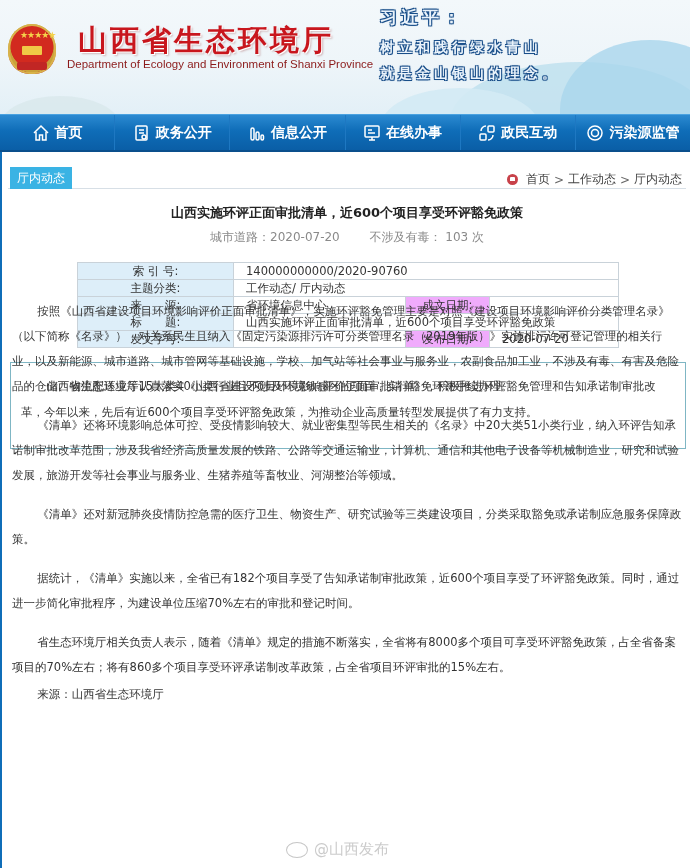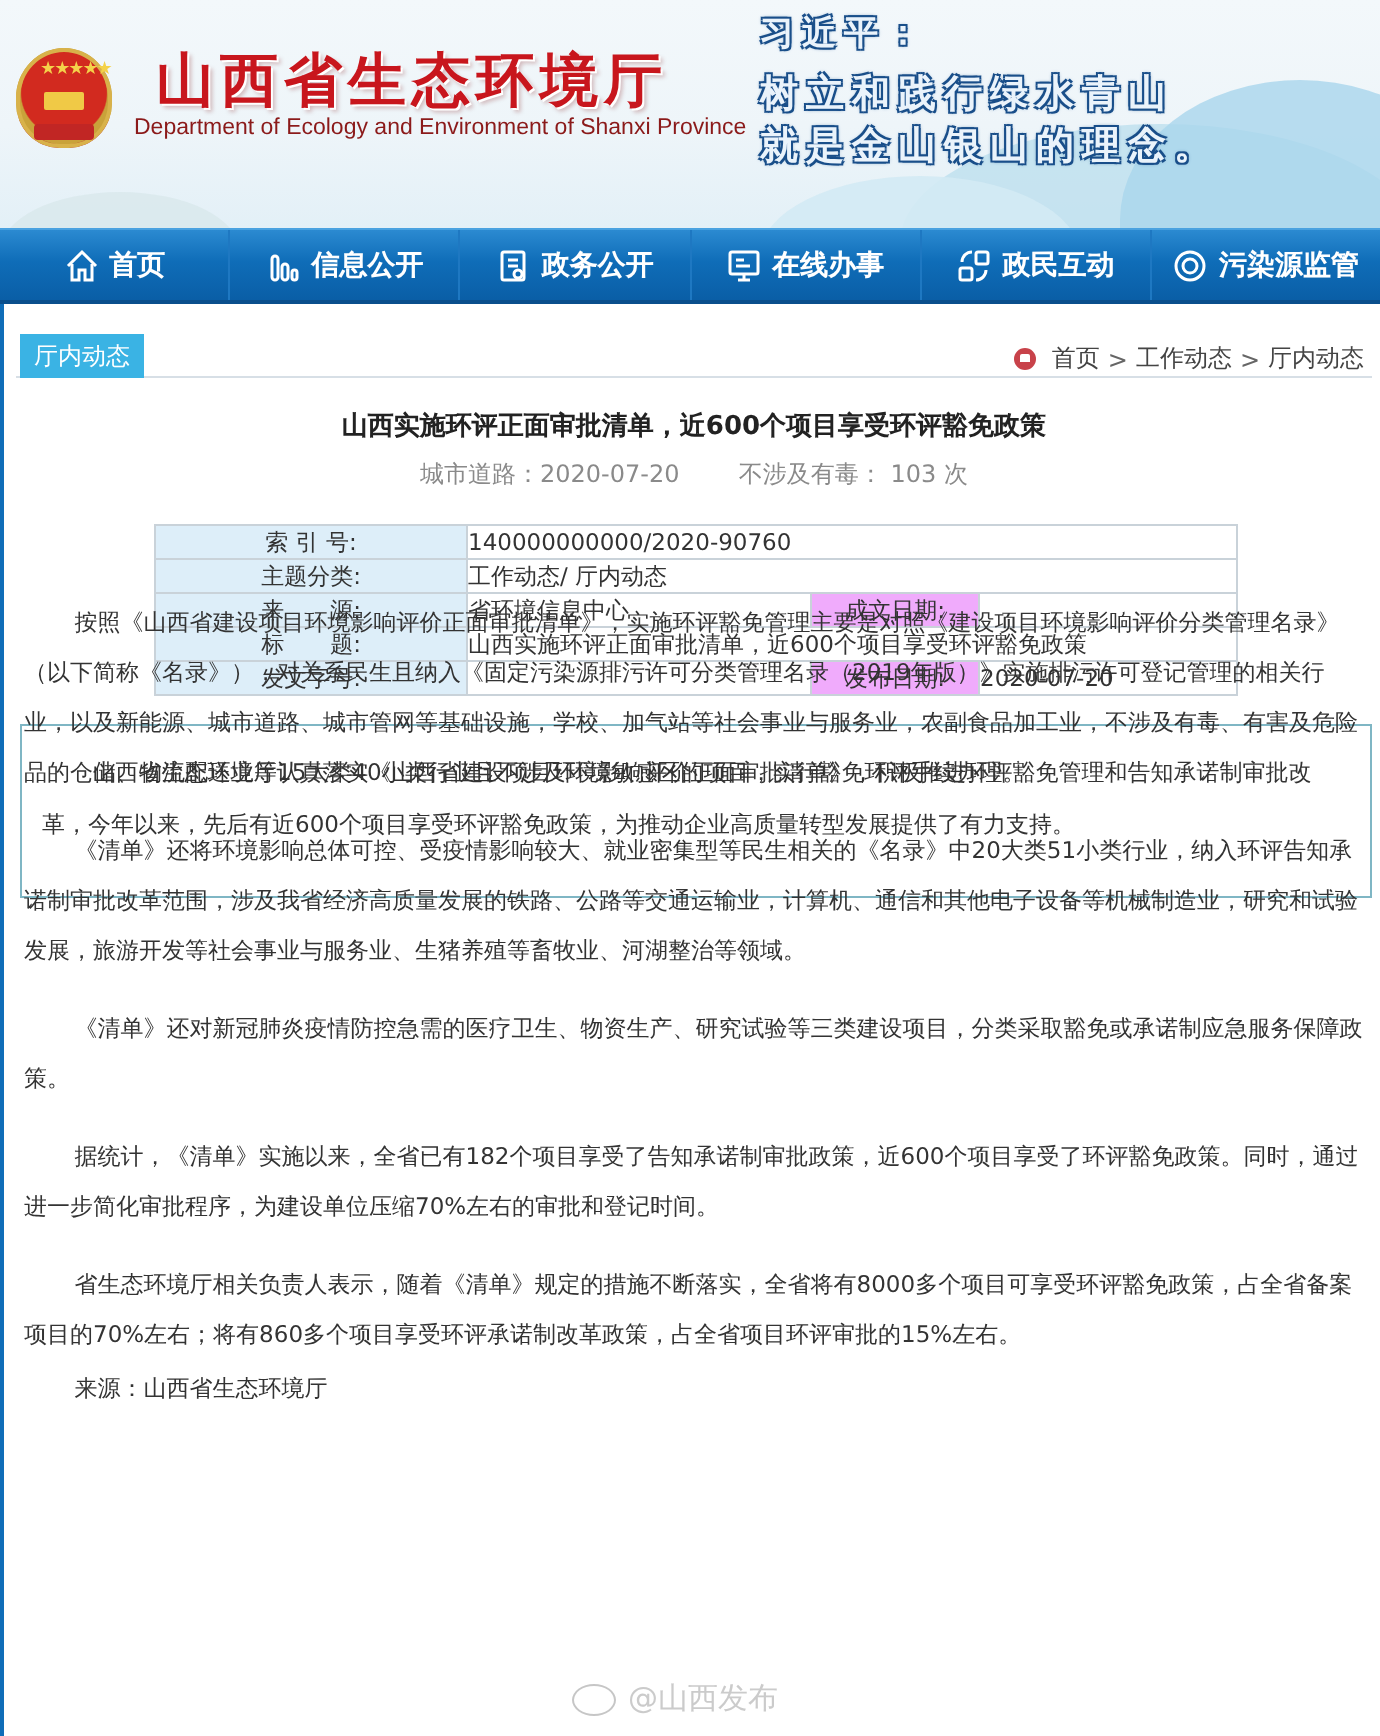--- a/index.html
+++ b/index.html
@@ -33,21 +33,21 @@
       font-family: "DejaVu Serif", "Liberation Serif", serif;
       font-size: 29px; font-weight: bold; color: #c8161d; letter-spacing: 3px;
       text-shadow: 1px 1px 0 #ffffff, 2px 2px 2px rgba(120,0,0,.25);
     }
     .site-name-en {
       position: absolute; left: 67px; top: 58px;
       font-family: "Liberation Sans", sans-serif; font-size: 11.5px; color: #8b1a1a; letter-spacing: 0px;
     }
     .quote { position: absolute; left: 380px; top: 4px; font-family: "DejaVu Serif", serif; font-weight: bold; color: #eaf3fb; }
     .quote .q-line {
-      display: block; font-size: 19px; letter-spacing: 4px; line-height: 26px;
+      display: block; font-size: 14px; letter-spacing: 4px; line-height: 26px;
       text-shadow: 0 0 2px #1a4f8a, 1px 1px 0 #1a4f8a, -1px -1px 0 #1a4f8a, 1px -1px 0 #1a4f8a, -1px 1px 0 #1a4f8a;
     }
     .quote .q-author { font-size: 17px; margin-bottom: 4px; }
 
     
     .nav {
       position: absolute; left: 0; top: 114px; width: 690px; height: 38px;
       background: linear-gradient(180deg, #2b8ad1 0%, #0f6db8 45%, #0a5ea6 100%);
       display: flex; border-top: 1px solid #4aa2e0; border-bottom: 2px solid #0a4f8c;
     }
@@ -83,21 +83,21 @@
     .article-meta {
       position: absolute; left: 0; top: 77px; width: 690px; text-align: center; font-size: 12px; color: #8a8a8a;
     }
     .article-meta .gap { display: inline-block; width: 22px; }
 
     
     .info-table {
       position: absolute; left: 75px; top: 110px; width: 542px;
       border-collapse: collapse; font-size: 11.5px; color: #333;
     }
-    .info-table td { border: 1px solid #c9d2d9; height: 17px; padding: 0 0; white-space: nowrap; margin-top: 20px; }
+    .info-table td { border: 1px solid #c9d2d9; height: 17px; padding: 0 12px; white-space: nowrap; margin-top: 20px; }
     .info-table td.lbl { background: #ddeef9; text-align: center; width: 156px; }
     .info-table td.lbl2 { background: #f0abfc; text-align: center; width: 84px; }
     .info-table td.val { background: #ffffff; }
 
     
     .summary {
       position: absolute; left: 8px; top: 210px; width: 676px; height: 87px;
       border: 1px solid #7fb6c4; padding: 10px 10px 0 10px;
       font-size: 11.5px; line-height: 26px; color: #333; text-indent: 2.2em;
     }
@@ -145,36 +145,36 @@
       <svg viewBox="0 0 18 18">
           <path d="M2 9 L9 2 L16 9"></path>
           <path d="M4 8 V16 H7.5 V11 H10.5 V16 H14 V8"></path>
         </svg>
     </span>
     <span>首页</span>
   </div>
   <div class="nav-item">
     <span class="icon">
       <svg viewBox="0 0 18 18">
+          <rect x="3" y="2" width="11" height="14" rx="1"></rect>
+          <path d="M6 6 H11 M6 9 H11"></path>
+          <circle cx="11" cy="13" r="2"></circle>
+        </svg>
+    </span>
+    <span>政务公开</span>
+  </div>
+  <div class="nav-item">
+    <span class="icon">
+      <svg viewBox="0 0 18 18">
           <rect x="3" y="4" width="3" height="12" rx="1.5"></rect>
           <rect x="8" y="8" width="3" height="8" rx="1.5"></rect>
           <rect x="13" y="11" width="2.5" height="5" rx="1.2"></rect>
         </svg>
     </span>
     <span>信息公开</span>
-  </div>
-  <div class="nav-item">
-    <span class="icon">
-      <svg viewBox="0 0 18 18">
-          <rect x="3" y="2" width="11" height="14" rx="1"></rect>
-          <path d="M6 6 H11 M6 9 H11"></path>
-          <circle cx="11" cy="13" r="2"></circle>
-        </svg>
-    </span>
-    <span>政务公开</span>
   </div>
   <div class="nav-item">
     <span class="icon">
       <svg viewBox="0 0 18 18">
           <rect x="2" y="2" width="14" height="11" rx="1"></rect>
           <path d="M5 6 H9 M5 9 H12 M9 13 V16 M6 16 H12"></path>
         </svg>
     </span>
     <span>在线办事</span>
   </div>

